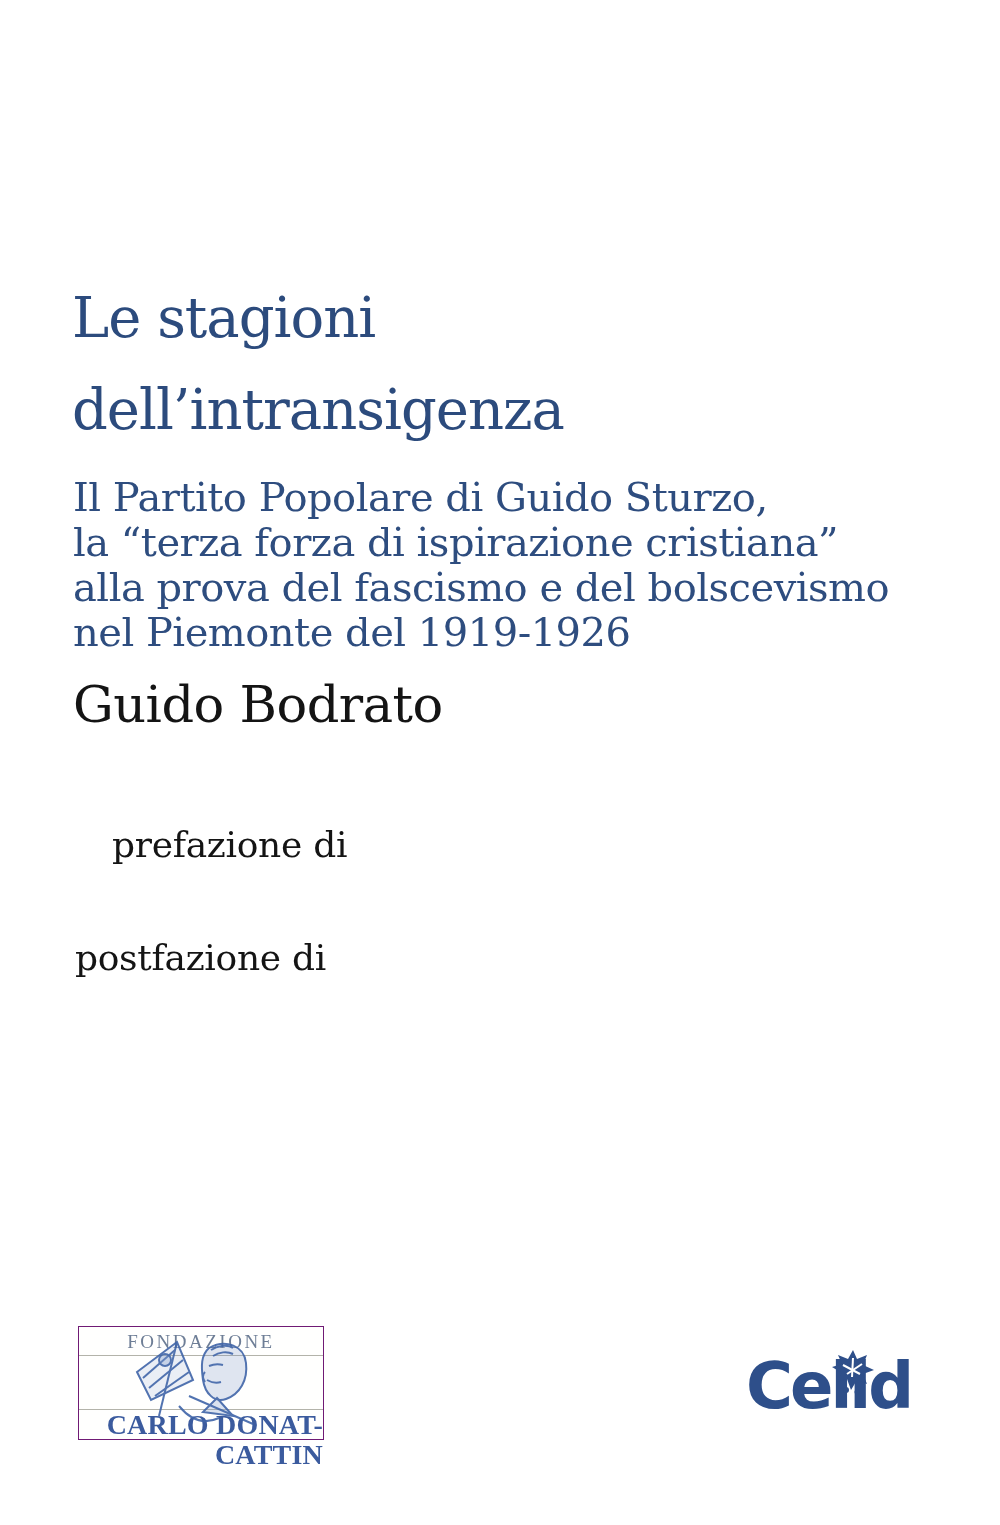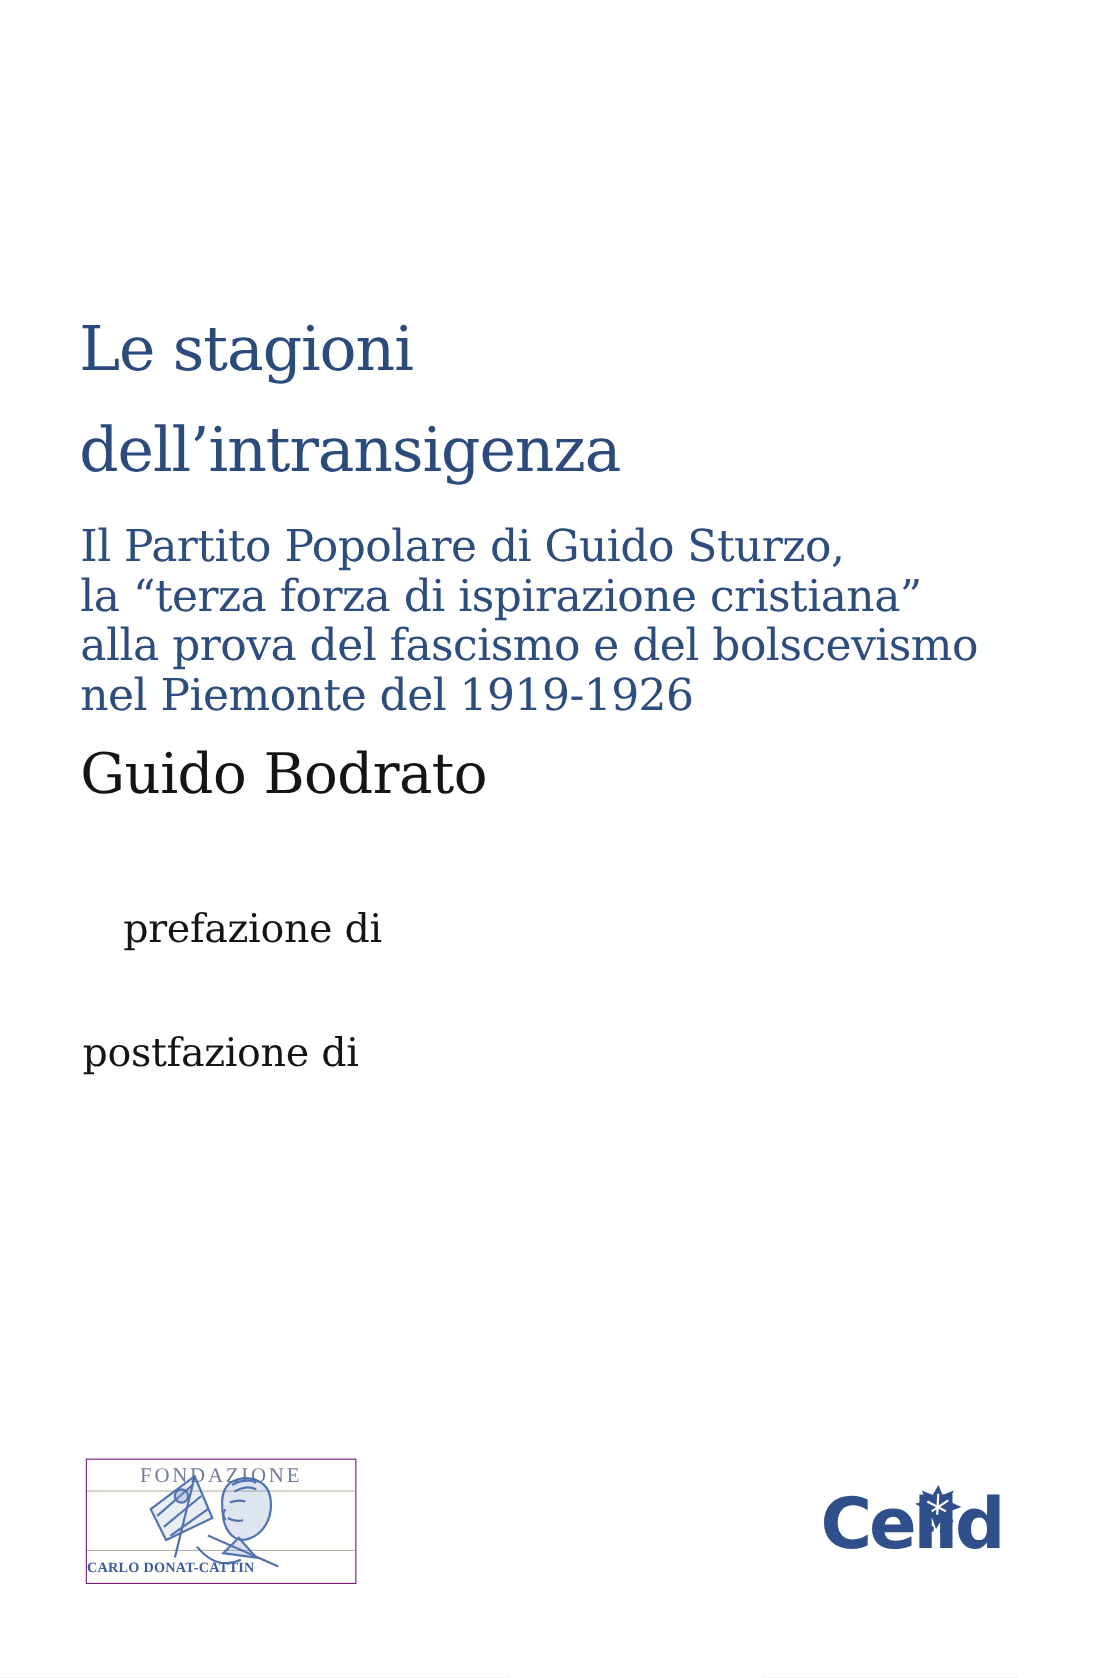--- a/index.html
+++ b/index.html
@@ -57,22 +57,22 @@
   .fond-top{
     position:absolute;top:0;left:0;right:0;height:28px;
     border-bottom:1px solid #b3b3aa;
     text-align:center;line-height:29px;
     font-size:19px;letter-spacing:2.5px;
     color:#6e7e96;font-weight:500;
   }
   .fond-bottom{
     position:absolute;bottom:0;left:0;right:0;height:29px;
     border-top:1px solid #b3b3aa;
-    text-align:left;line-height:30px;
-    font-size:13px;letter-spacing:0.2px;
+    text-align:right;line-height:30px;
+    font-size:28px;letter-spacing:0.2px;
     color:#3b5b9e;font-weight:600;
   }
   .fond-figure{position:absolute;left:42px;top:9px;z-index:2;}
   
   .celid-logo{
     position:absolute;left:746px;top:1350px;
     width:175px;height:84px;
   }
   .celid-text{
     position:absolute;left:0;bottom:16px;

